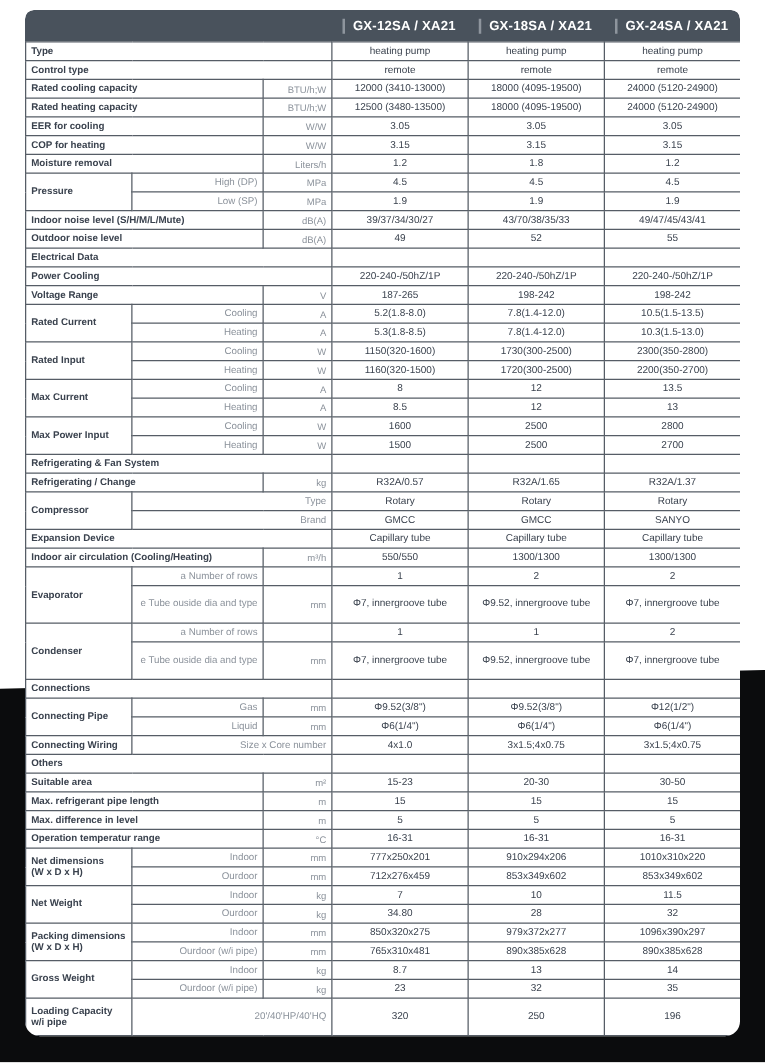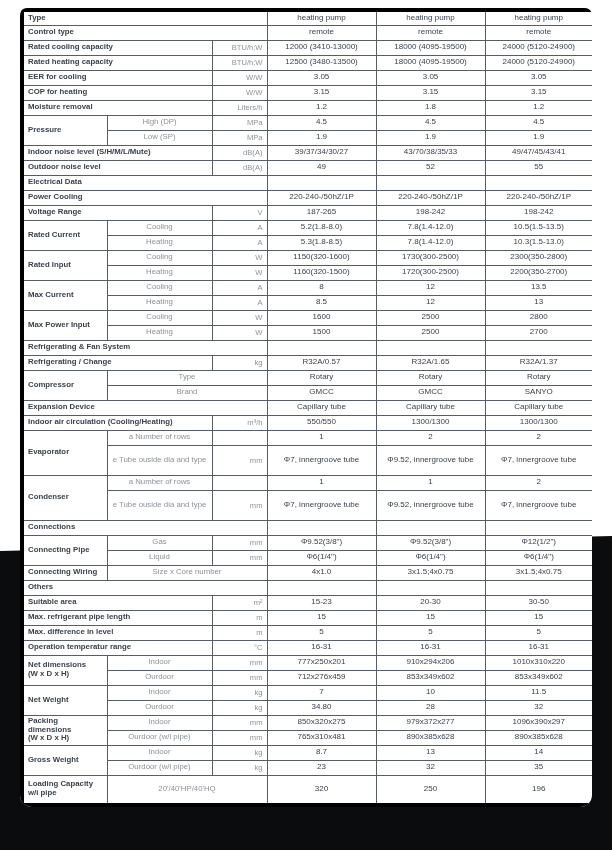--- a/index.html
+++ b/index.html
@@ -26,50 +26,65 @@
   .thead .spacer{width:245px;}
   .model-cell{
     width:109px;display:flex;align-items:center;justify-content:center;gap:6px;
   }
   .model-sep{width:2px;height:12px;background:#8e959d;flex:0 0 auto;}
   .model-name{
     color:#ffffff;font-weight:bold;font-size:10.5px;letter-spacing:.2px;white-space:nowrap;
   }
   table.spec{
     border-collapse:collapse;table-layout:fixed;width:572px;
-    border:4px solid #000000;
+    border:1px solid #000000;
   }
   table.spec td{
     border:1px solid #565d66;
     padding:1px 4px;
     overflow:hidden;
     vertical-align:middle;
   }
   tr{height:15px;}
   tr.tall{height:30px;}
   td.label{
     font-weight:bold;color:#3a424e;font-size:7.8px;line-height:1.15;
     text-align:left;padding-left:7px;
   }
   td.sub{
-    color:#8b929b;font-size:7.8px;text-align:center;padding-left:7px;line-height:1.1;
+    color:#8b929b;font-size:7.8px;text-align:right;padding-left:7px;line-height:1.1;
   }
   td.unit{
     color:#8b929b;font-size:7.6px;text-align:right;padding:1px 1px;
   }
   td.val{
     color:#3a424e;font-size:8px;text-align:center;white-space:nowrap;line-height:1.1;
   }
 </style>
 </head>
 <body>
 
 <div class="black-bg"></div>
 
 <div class="card">
+  <div class="thead">
+    <div class="spacer"></div>
+    <div class="model-cell">
+      <div class="model-sep"></div>
+      <span class="model-name">GX-12SA / XA21</span>
+    </div>
+    <div class="model-cell">
+      <div class="model-sep"></div>
+      <span class="model-name">GX-18SA / XA21</span>
+    </div>
+    <div class="model-cell">
+      <div class="model-sep"></div>
+      <span class="model-name">GX-24SA / XA21</span>
+    </div>
+  </div>
 
   <table class="spec">
     <colgroup>
       <col style="width:85px">
         <col style="width:105px">
         <col style="width:55px">
       <col style="width:109px">
         <col style="width:109px">
         <col style="width:109px">
     </colgroup>

